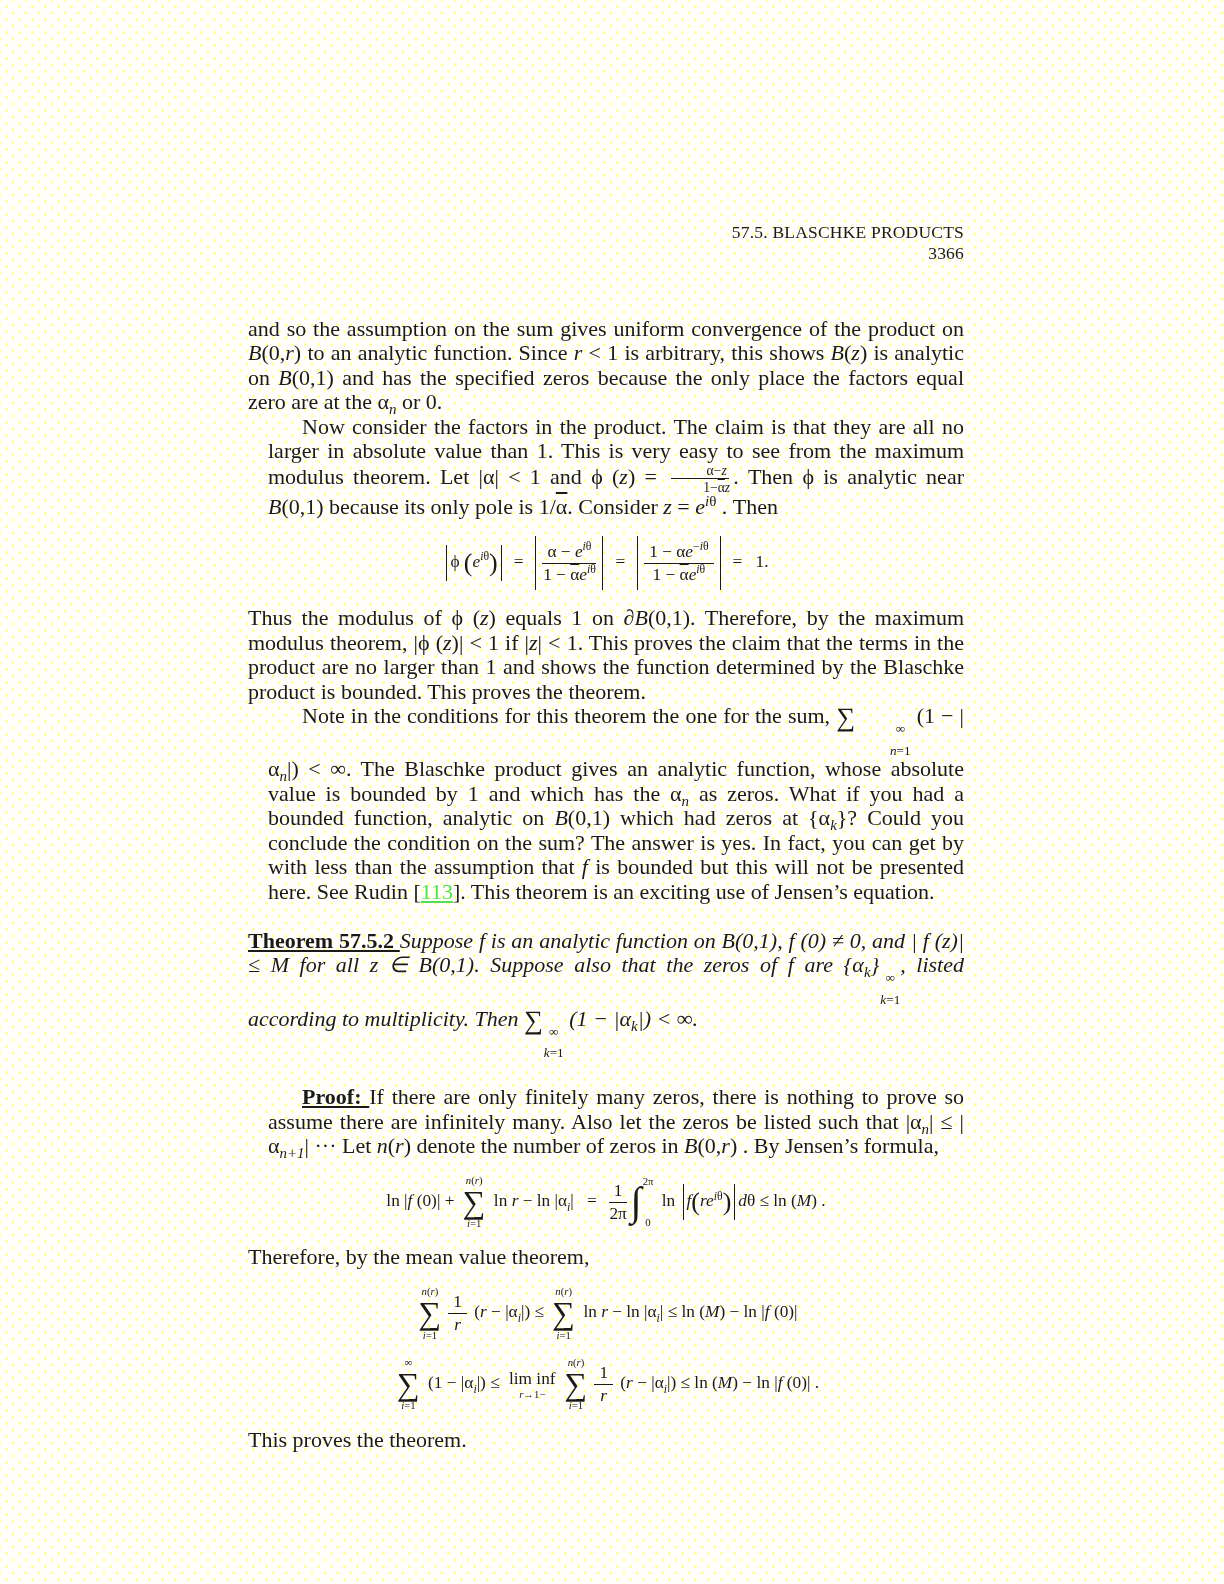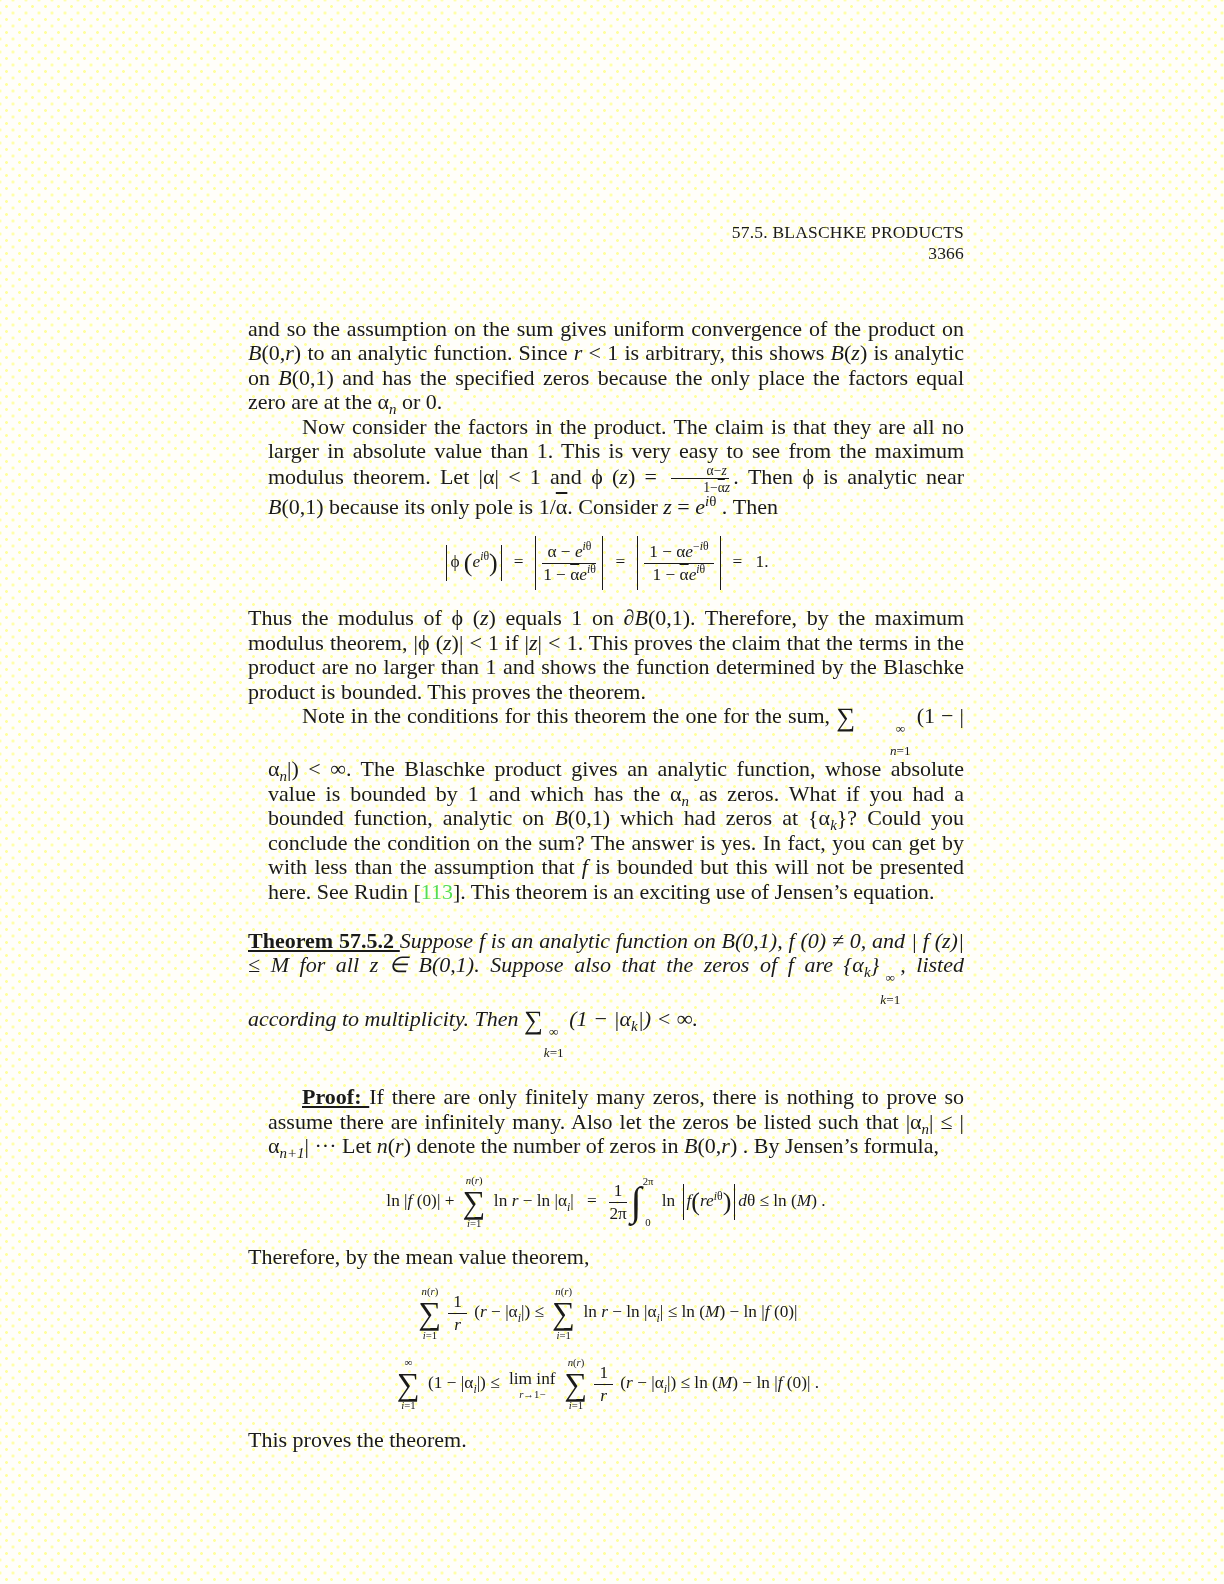--- a/index.html
+++ b/index.html
@@ -17,21 +17,21 @@
   }
   .sheet{padding:222px 0 0 248px;width:716px;}
   .hdr{display:flex;justify-content:space-between;align-items:flex-end;
        font-size:17.5px;margin-bottom:53px;letter-spacing:0.2px;flex-direction:column;}
   p{margin:0;font-size:22px;line-height:24.4px;text-align:justify;}
   .indent{text-indent:34px;margin-left:20px;}
   .theorem{margin-top:25px;}
   .proof{margin-top:25px;}
   .it{font-style:italic;}
   .bd{font-weight:bold;text-decoration:underline;}
-  .green{color:#55DD55;}
+  .green{color:#55DD55;text-decoration:underline;}
   .ov{text-decoration:overline;}
   .sup{font-size:68%;vertical-align:super;line-height:0;}
   .sub{font-size:68%;vertical-align:sub;line-height:0;}
   
   .eq{font-size:17.3px;text-align:center;margin:16px 0;line-height:1.2;
       white-space:nowrap;}
   .rel{margin:0 9px;}
   .vb{display:inline-block;height:2.1em;border-left:1.4px solid #1a1a1a;
       vertical-align:middle;margin:0 3px;}
   .vb2{display:inline-block;height:3.15em;border-left:1.4px solid #1a1a1a;

